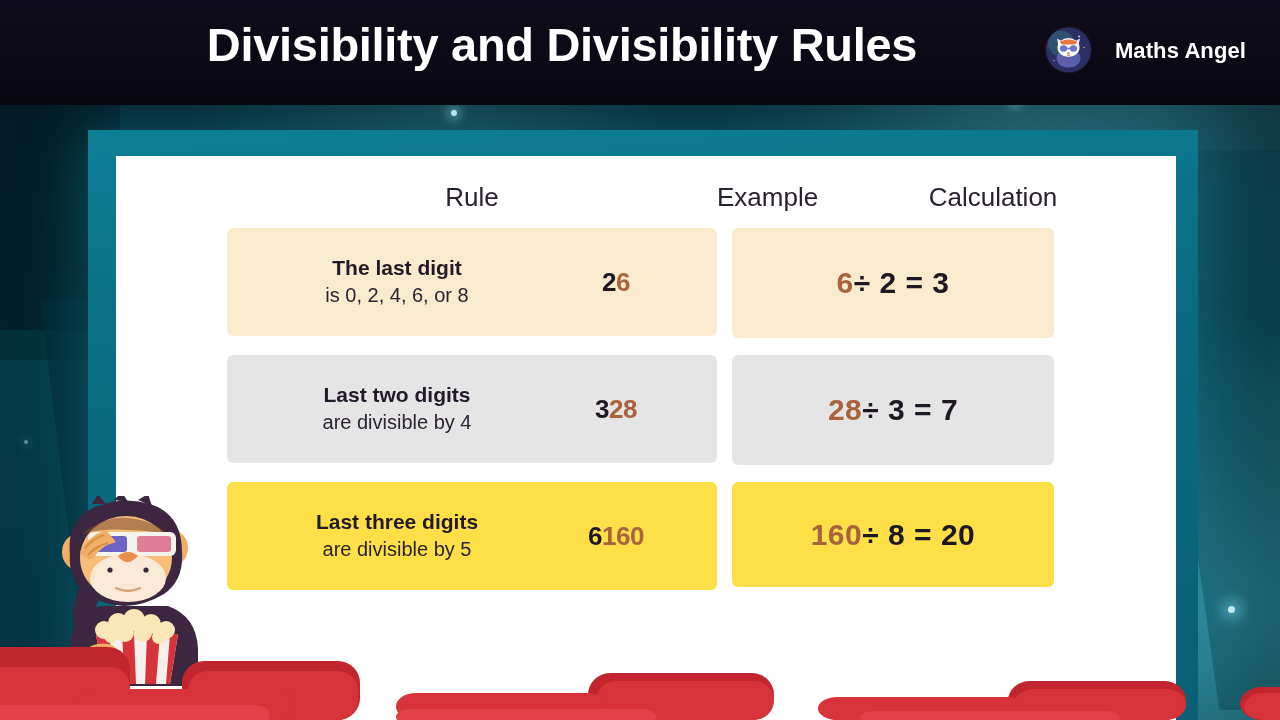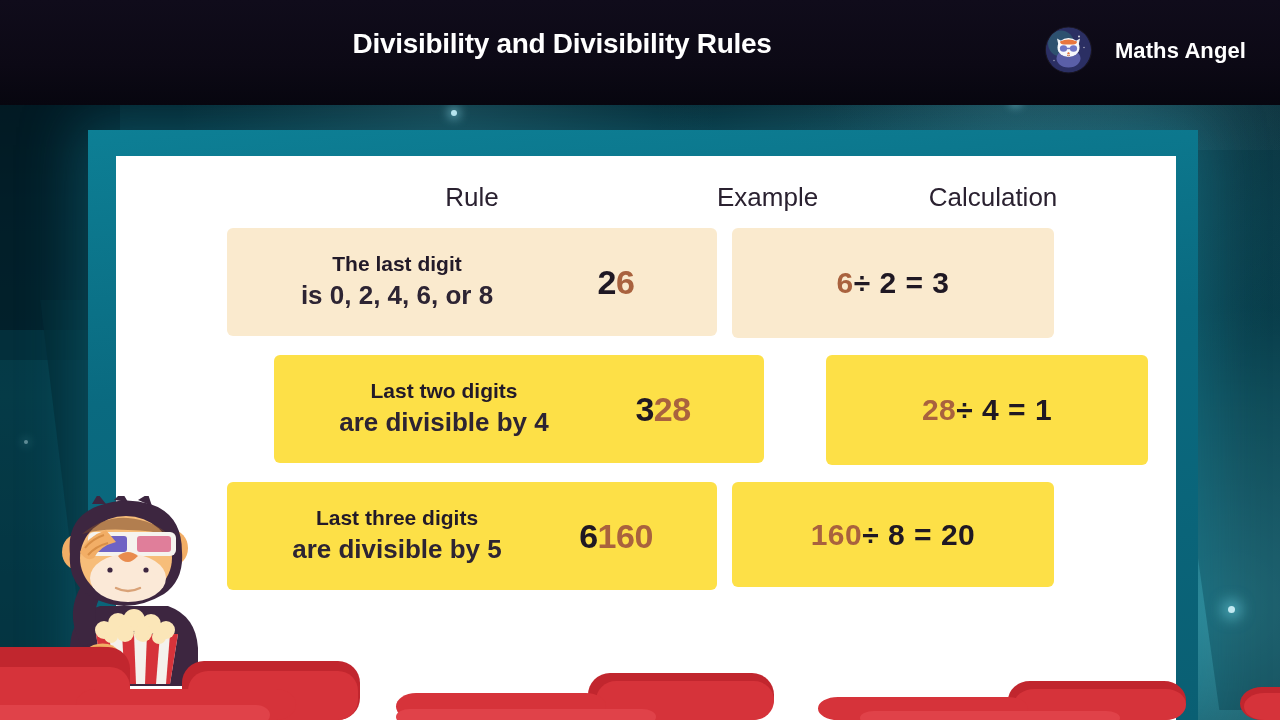--- a/index.html
+++ b/index.html
@@ -45,21 +45,21 @@
 
   
   .topbar {
     position:absolute; left:0; top:0; width:1280px; height:105px;
     background:linear-gradient(180deg,#100c1b 0%,#0c0915 62%,#07060f 100%);
     z-index:9;
   }
   .page-title {
     position:absolute; left:0; top:44px; width:1124px;
     text-align:center; color:#ffffff;
-    font-size:28px; font-weight:bold; letter-spacing:-0.3px;
+    font-size:47px; font-weight:bold; letter-spacing:-0.3px;
     line-height:1; transform:translateY(-50%);
   }
   .brand {
     position:absolute; right:34px; top:50px; transform:translateY(-50%);
     display:flex; align-items:center; gap:24px; z-index:10;
   }
   .brand-logo {
     width:45px; height:45px; border-radius:50%;
     background:radial-gradient(circle at 32% 30%, #3d4f86 0%, #2b2f63 45%, #1d1b3e 100%);
     position:relative; overflow:hidden; flex:none;
@@ -93,30 +93,30 @@
   .th-calc { width:322px; margin-left:115px; }
 
   .rows { margin-top:15px; }
   .row { display:flex; gap:15px; margin-bottom:17px; padding-left:127px; }
   .cell-rule {
     width:490px; border-radius:6px; display:flex; align-items:center;
     padding:0 26px; height:108px;
   }
   .rule-text { flex:1; text-align:center; }
   .rule-line1 { font-size:21px; font-weight:bold; color:#221a29; line-height:1.25; }
-  .rule-line2 { font-size:26px; font-weight:700; color:#2d2433; line-height:1.35; }
-  .example { font-size:34px; font-weight:bold; color:#1f1823; width:150px; text-align:center; letter-spacing:-0.5px; }
+  .rule-line2 { font-size:20px; font-weight:400; color:#2d2433; line-height:1.35; }
+  .example { font-size:26px; font-weight:bold; color:#1f1823; width:150px; text-align:center; letter-spacing:-0.5px; }
   .cell-calc {
     width:322px; border-radius:6px; display:flex; align-items:center; justify-content:center;
     height:108px; font-size:30px; font-weight:bold; color:#1f1823; letter-spacing:0.5px;
   }
   .hl { color:#a9623e; }
 
   .r1 .cell-rule, .r1 .cell-calc { background:#faeace; }
-  .r2 .cell-rule, .r2 .cell-calc { background:#fde047;margin-left:47px; }
+  .r2 .cell-rule, .r2 .cell-calc { background:#e5e5e5; }
   .r3 .cell-rule, .r3 .cell-calc { background:#fde047; }
   .r1 .cell-calc { height:110px; }
   .r2 .cell-calc { height:110px; }
   .r3 .cell-calc { height:105px; }
 
   
   .mascot { position:absolute; left:52px; top:496px; width:160px; height:190px; z-index:8; }
 
   
   .seats { position:absolute; left:0; bottom:0; width:1280px; height:85px; z-index:12; }
@@ -199,21 +199,21 @@
     <div class="row r2">
       <div class="cell-rule">
         <div class="rule-text">
           <div class="rule-line1">Last two digits</div>
           <div class="rule-line2">are divisible by 4</div>
         </div>
         <div class="example"><span>3</span><span class="hl">28</span></div>
       </div>
       <div class="cell-calc">
           <span class="hl">28</span>
-          <span> ÷ 4 = 1</span>
+          <span> ÷ 3 = 7</span>
         </div>
     </div>
 
     <div class="row r3">
       <div class="cell-rule">
         <div class="rule-text">
           <div class="rule-line1">Last three digits</div>
           <div class="rule-line2">are divisible by 5</div>
         </div>
         <div class="example"><span>6</span><span class="hl">160</span></div>

